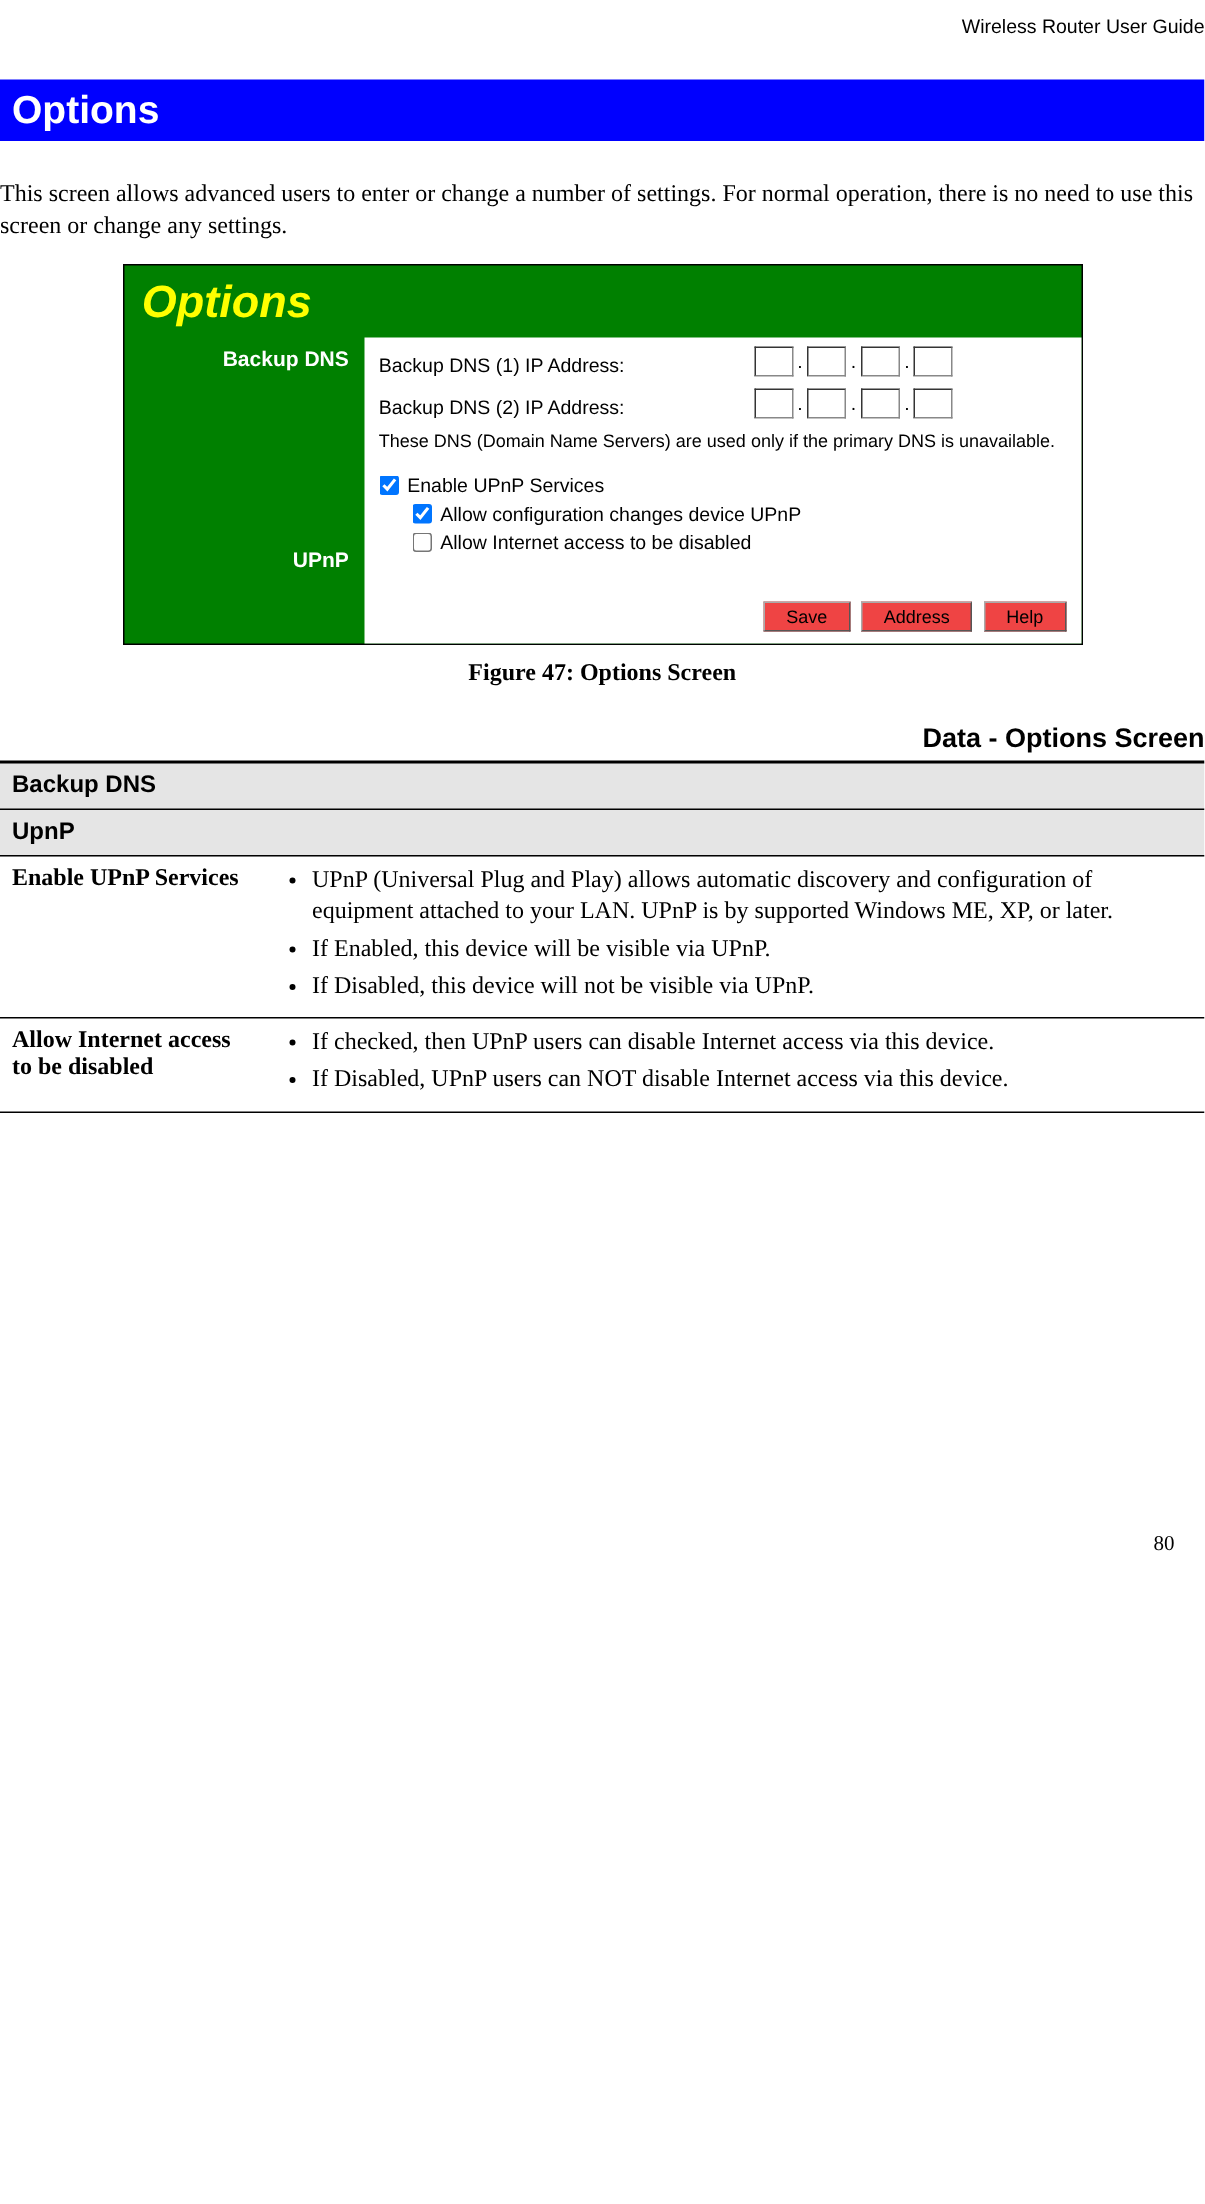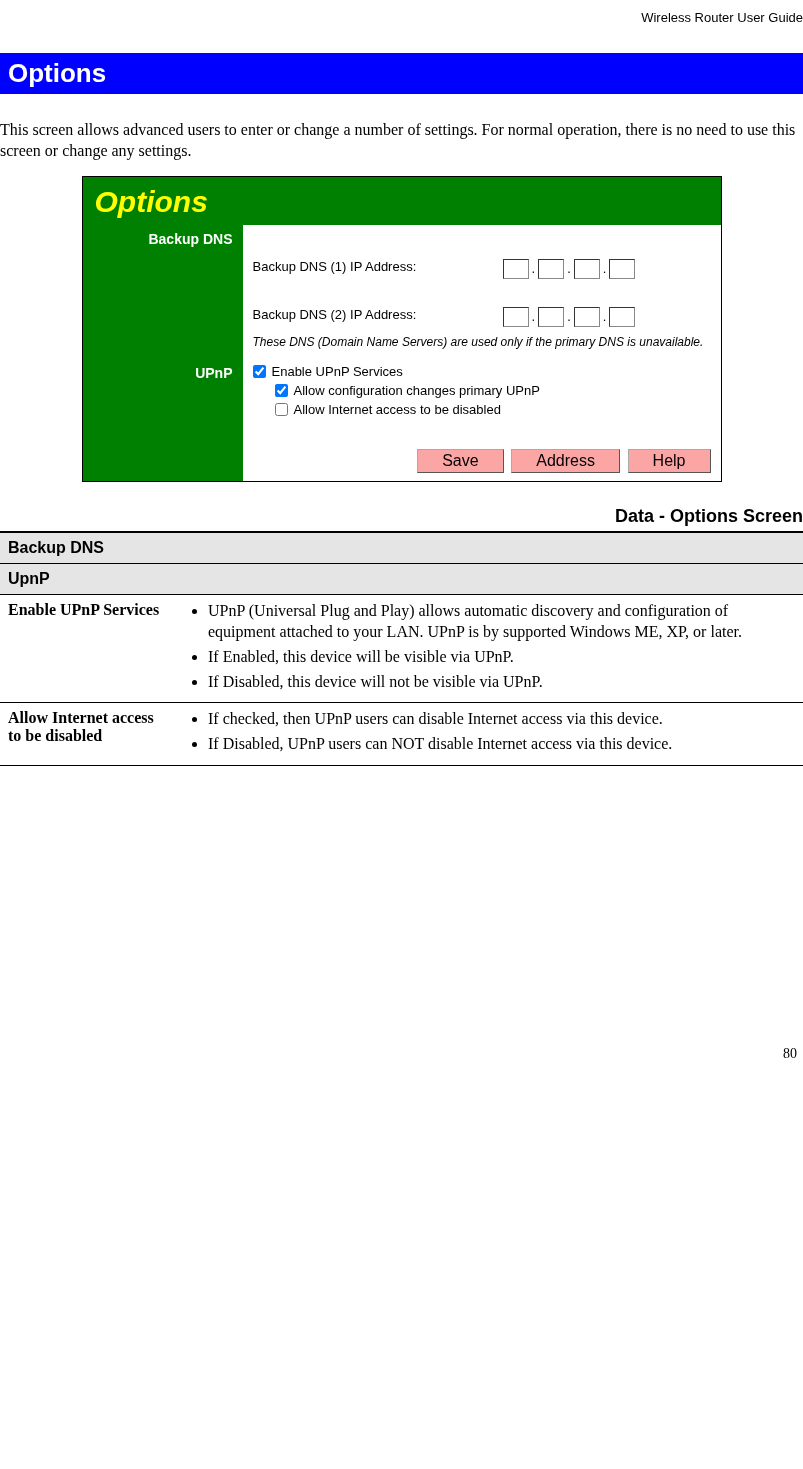--- a/index.html
+++ b/index.html
@@ -58,41 +58,41 @@
     }
     .panel-labels .lbl-dns { padding-top: 6px; }
     .panel-labels .lbl-upnp { padding-top: 118px; }
     .panel-content {
       background: #fff;
       flex: 1;
       padding: 6px 10px 0 10px;
       font-size: 13px;
       color: #000;
     }
-    .dns-row { margin-bottom: 8px; display: flex; align-items: flex-start; margin-top: 28px; }
+    .dns-row { margin-bottom: 8px; display: flex; align-items: flex-end; }
     .dns-row .txt { width: 250px; }
     .ip-inputs { display: inline-flex; align-items: center; gap: 3px; }
     .ip-inputs input {
       width: 26px; height: 20px; font-size: 12px;
       border: 1px inset #888; background: #fff;
     }
-    .dns-note { font-size: 12px; margin-bottom: 14px; line-height: 1.3; font-style: italic; }
+    .dns-note { font-size: 12px; margin-bottom: 14px; line-height: 1.3; }
     .chk-row { display: flex; align-items: center; margin-bottom: 4px; }
     .chk-row.indent { padding-left: 22px; }
     .chk-row input { margin-right: 6px; }
     .btn-row {
       text-align: right;
       padding: 28px 0 8px 0;
     }
     .btn-row button {
       font-family: Arial, sans-serif;
-      font-size: 16px;
-      padding: 2px 24px;
+      font-size: 12px;
+      padding: 2px 14px;
       margin-left: 4px;
-      background: #fca5a5;
+      background: #ef4444;
       border: 1px outset #aaa;
     }
     .figure-caption {
       font-weight: bold;
       margin-top: 10px;
     }
     .data-heading {
       font-family: Arial, sans-serif;
       font-size: 18px;
       font-weight: bold;
@@ -116,21 +116,21 @@
       background: #e5e5e5;
       font-family: Arial, sans-serif;
       font-weight: bold;
     }
     table.data .label-col {
       width: 170px;
       font-weight: bold;
     }
     ul.bullets { list-style: disc; padding-left: 30px; }
     ul.bullets li { margin-bottom: 4px; line-height: 1.3; }
-    .page-num { text-align: right; font-size: 14px; margin-top: 280px; padding-right: 6px; }
+    .page-num { text-align: right; font-size: 14px; margin-top: 280px; padding-right: 20px; }
   </style>
 </head>
 <body>
 
 <div class="page-header">Wireless Router User Guide</div>
 
 <div class="section-banner">Options</div>
 
 <div class="intro">
   <p>This screen allows advanced users to enter or change a number of settings. For normal operation, there is no need to use this screen or change any settings.</p>
@@ -160,35 +160,36 @@
           </span>
         </div>
         <div class="dns-note">These DNS (Domain Name Servers) are used only if the primary DNS is unavailable.</div>
 
         <div class="chk-row">
           <input type="checkbox" checked="" style="">
           <span>Enable UPnP Services</span>
         </div>
         <div class="chk-row indent">
           <input type="checkbox" checked="" style="">
-          <span>Allow configuration changes primary UPnP</span>
+          <span>Allow configuration changes device UPnP</span>
         </div>
         <div class="chk-row indent">
           <input type="checkbox" style="">
           <span>Allow Internet access to be disabled</span>
         </div>
 
         <div class="btn-row">
           <button>Save</button>
           <button>Address</button>
           <button>Help</button>
         </div>
       </div>
     </div>
   </div>
+  <div class="figure-caption">Figure 47: Options Screen</div>
 </div>
 
 <div class="data-heading">Data - Options Screen</div>
 
 <table class="data">
   <tbody>
       <tr class="section-row">
         <td colspan="2">Backup DNS</td>
       </tr>
   <tr class="section-row">

